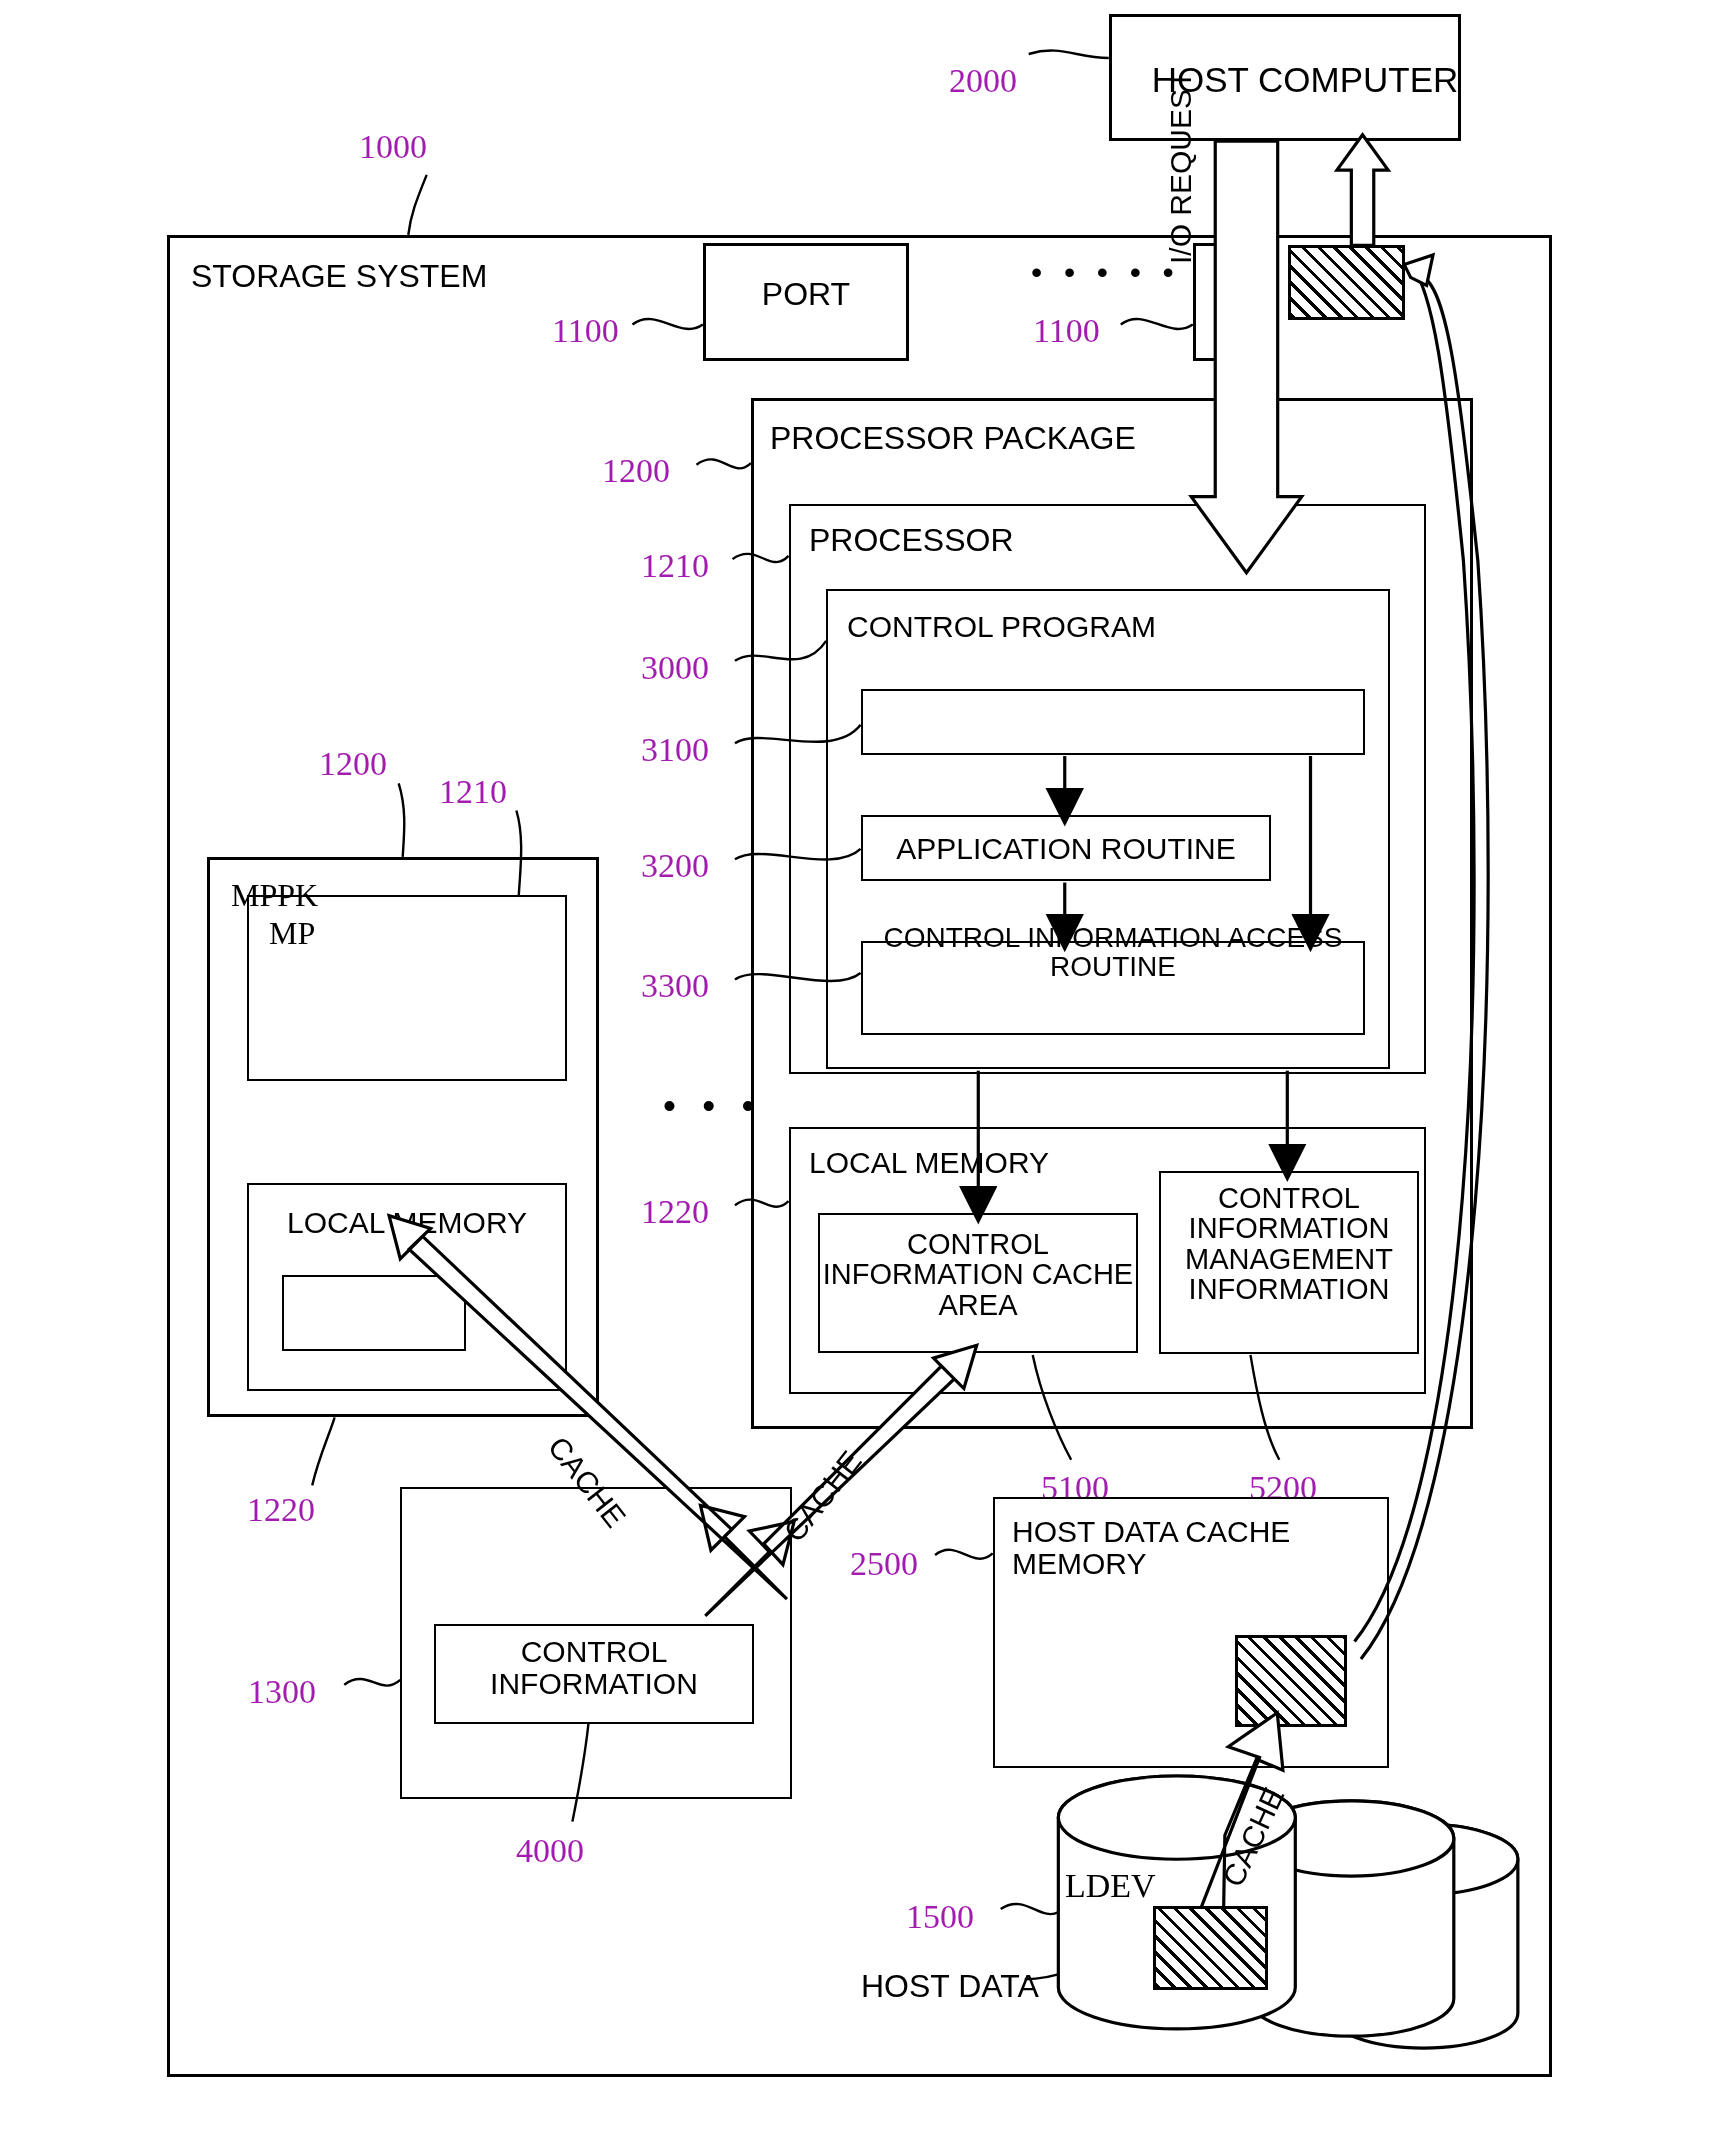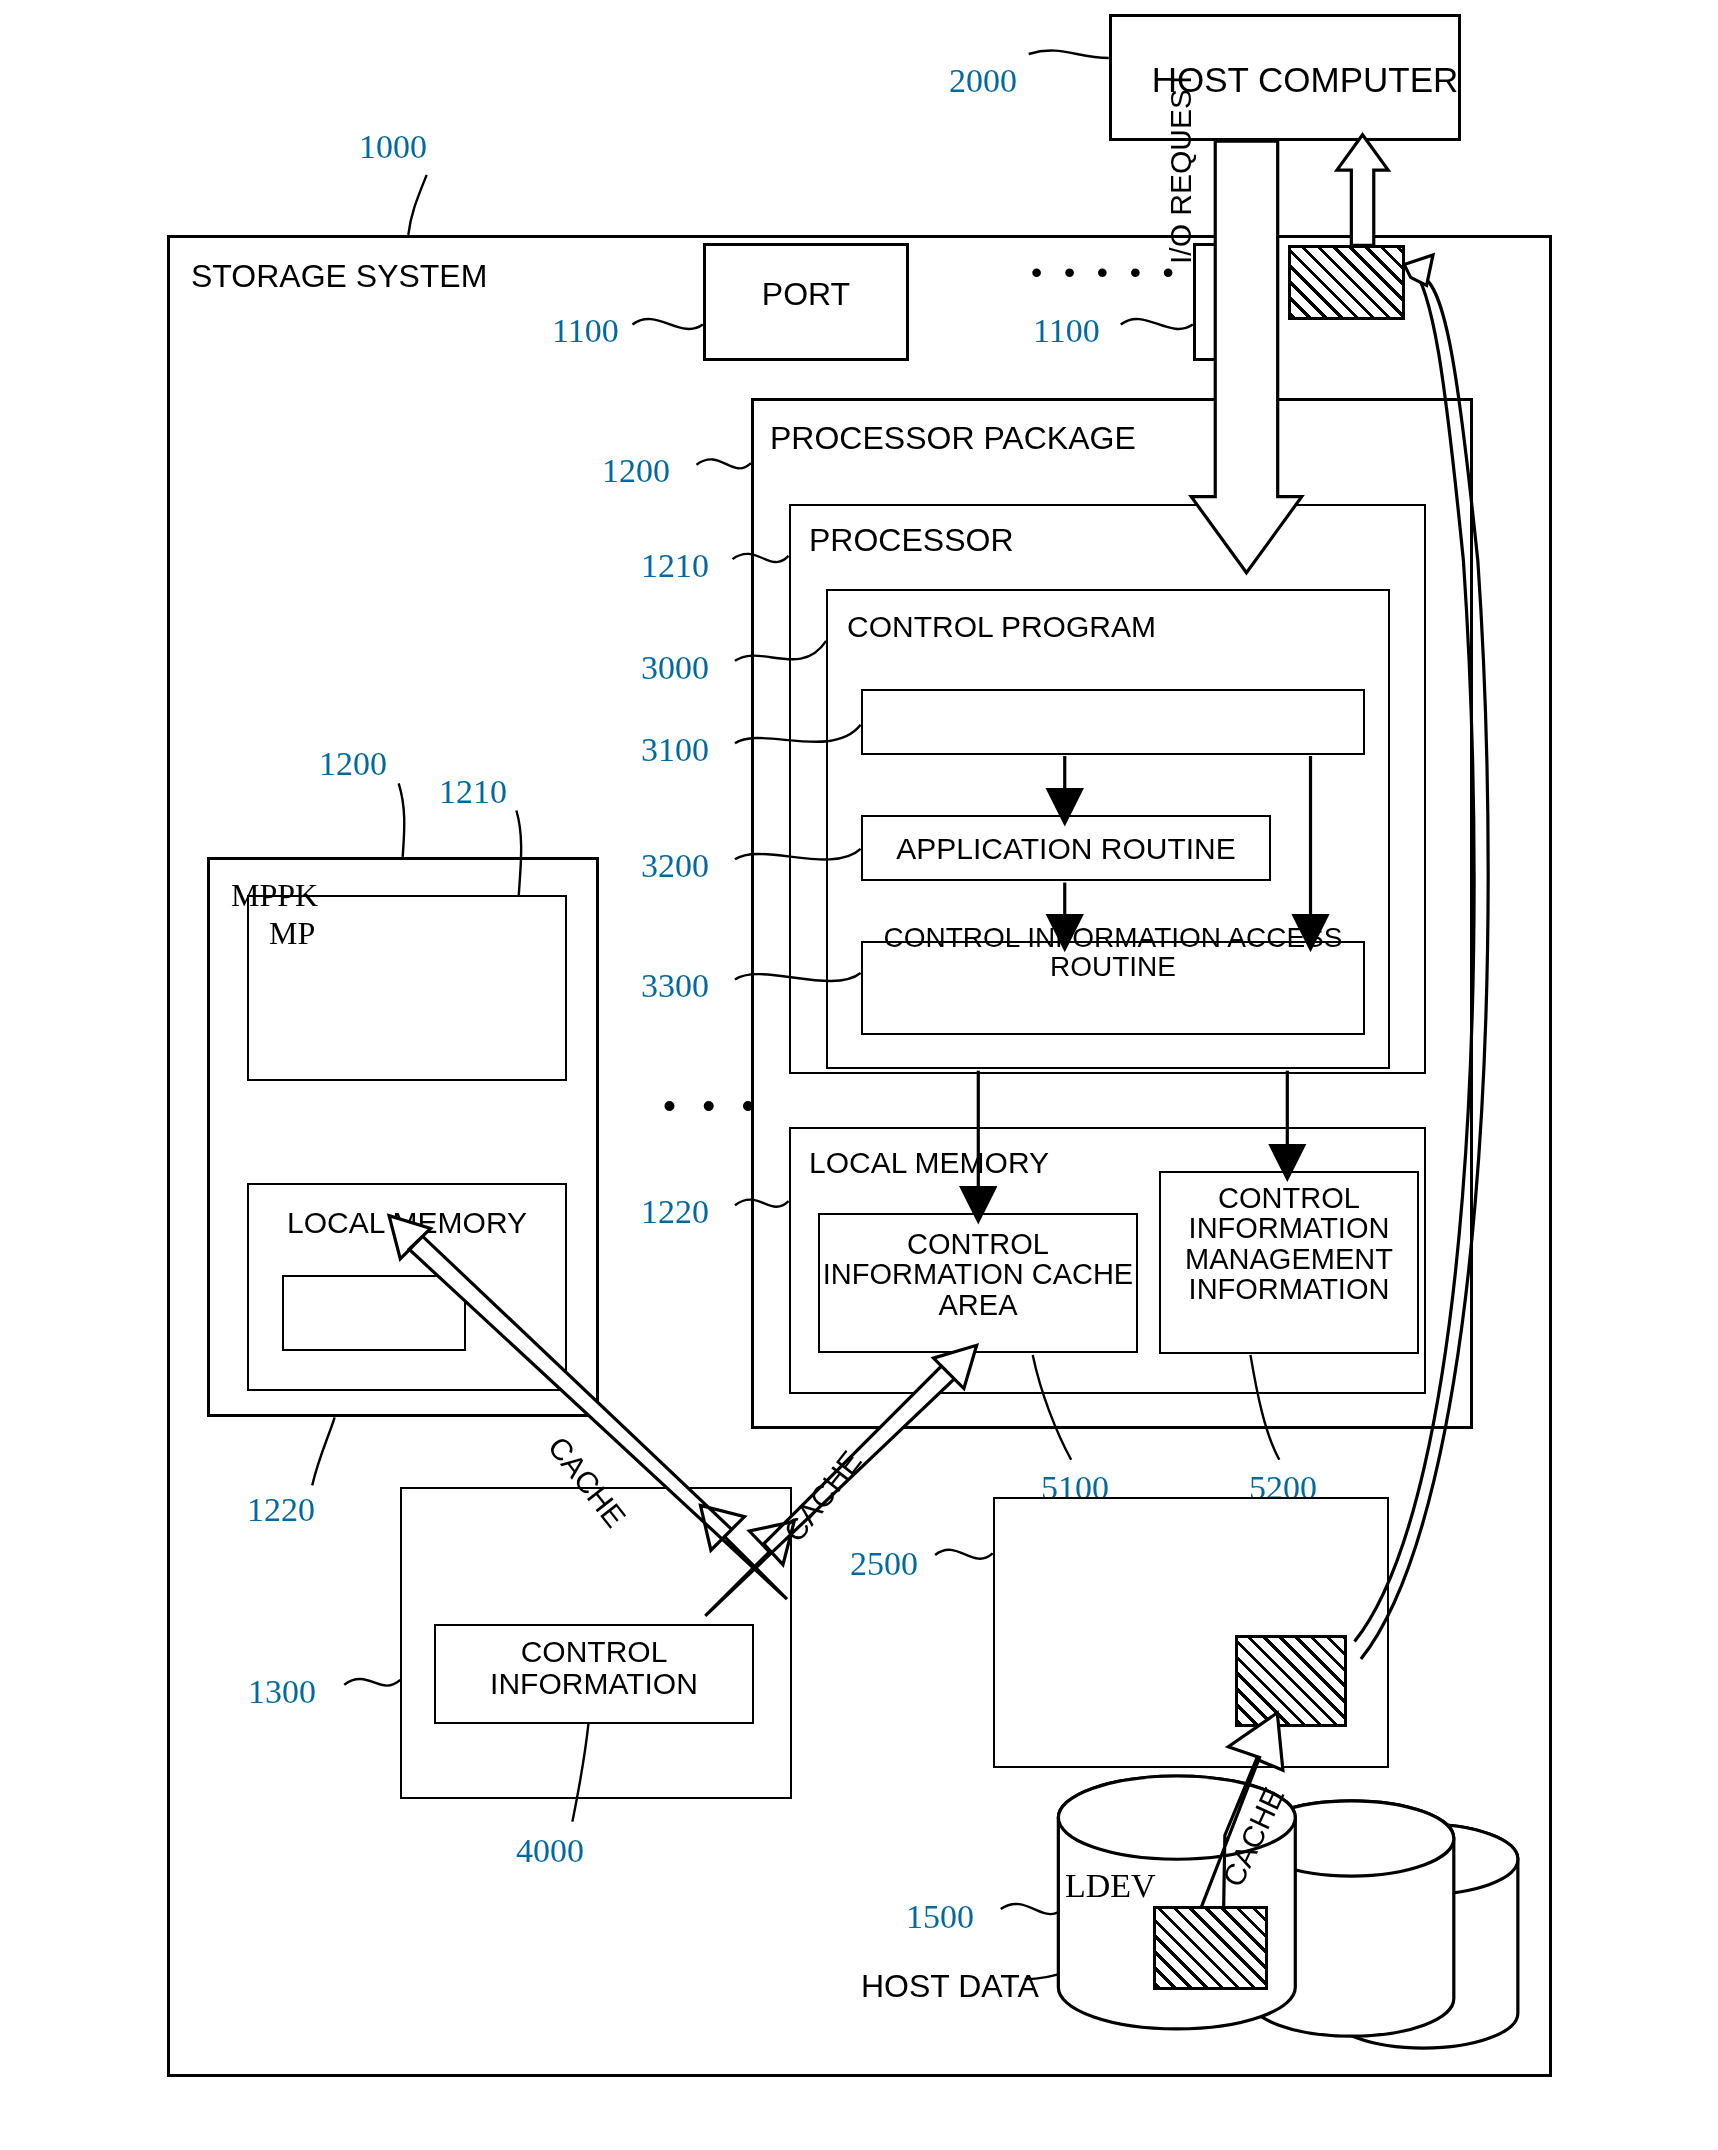--- a/index.html
+++ b/index.html
@@ -3,21 +3,21 @@
 <meta charset="utf-8">
 <style>
   html,body{margin:0;padding:0;background:#fff;}
   body{font-family:"Liberation Sans", sans-serif;}
   #stage{position:relative;width:1718px;height:2151px;background:#fff;overflow:hidden;}
 
   .box{position:absolute;border:3.2px solid #000;background:transparent;box-sizing:border-box;}
   .box.thin{border-width:2.4px;}
   .lbl{position:absolute;color:#000;line-height:1.05;white-space:pre;}
   .ctr{text-align:center;}
-  .refnum{position:absolute;font-family:"Liberation Serif", serif;font-size:34px;color:#0369a1;white-space:nowrap;}
+  .refnum{position:absolute;font-family:"Liberation Serif", serif;font-size:34px;color:#a21caf;white-space:nowrap;}
   svg.ov{position:absolute;left:0;top:0;width:1718px;height:2151px;pointer-events:none;}
   .dots{position:absolute;color:#000;font-size:45px;letter-spacing:11.2px;line-height:1;}
   .hatch{position:absolute;border:3.2px solid #000;box-sizing:border-box;}
 </style>
 </head>
 <body>
 
 <div id="stage">
 
   <div class="box" style="left:1109px;top:14.4px;width:352px;height:127px;"></div>
@@ -94,20 +94,22 @@
 
   <div class="box thin" style="left:400px;top:1487px;width:392px;height:312px;"></div>
   <div class="refnum" style="left:248px;top:1673px;">1300</div>
 
   <div class="box thin" style="left:434px;top:1624px;width:320px;height:100px;"></div>
   <div class="lbl ctr" style="left:434px;top:1636px;width:320px;font-size:30px;">CONTROL
 INFORMATION</div>
   <div class="refnum" style="left:516px;top:1832px;">4000</div>
 
   <div class="box thin" style="left:993px;top:1497px;width:396px;height:271px;"></div>
+  <div class="lbl" style="left:1012px;top:1516px;font-size:30px;">HOST DATA CACHE
+MEMORY</div>
   <div class="refnum" style="left:850px;top:1545px;">2500</div>
 
   <div class="hatch" style="left:1235px;top:1635px;width:112px;height:92px;
               background:repeating-linear-gradient(45deg,#000 0 3.2px,#fff 3.2px 11.2px);"></div>
 
   <div class="hatch" style="left:1288px;top:245px;width:117px;height:75px;
               background:repeating-linear-gradient(45deg,#000 0 3.2px,#fff 3.2px 11.2px);"></div>
 
   <div class="hatch" style="left:1153px;top:1906px;width:115px;height:84px;
               background:repeating-linear-gradient(45deg,#000 0 3.2px,#fff 3.2px 11.2px);z-index:6;"></div>

